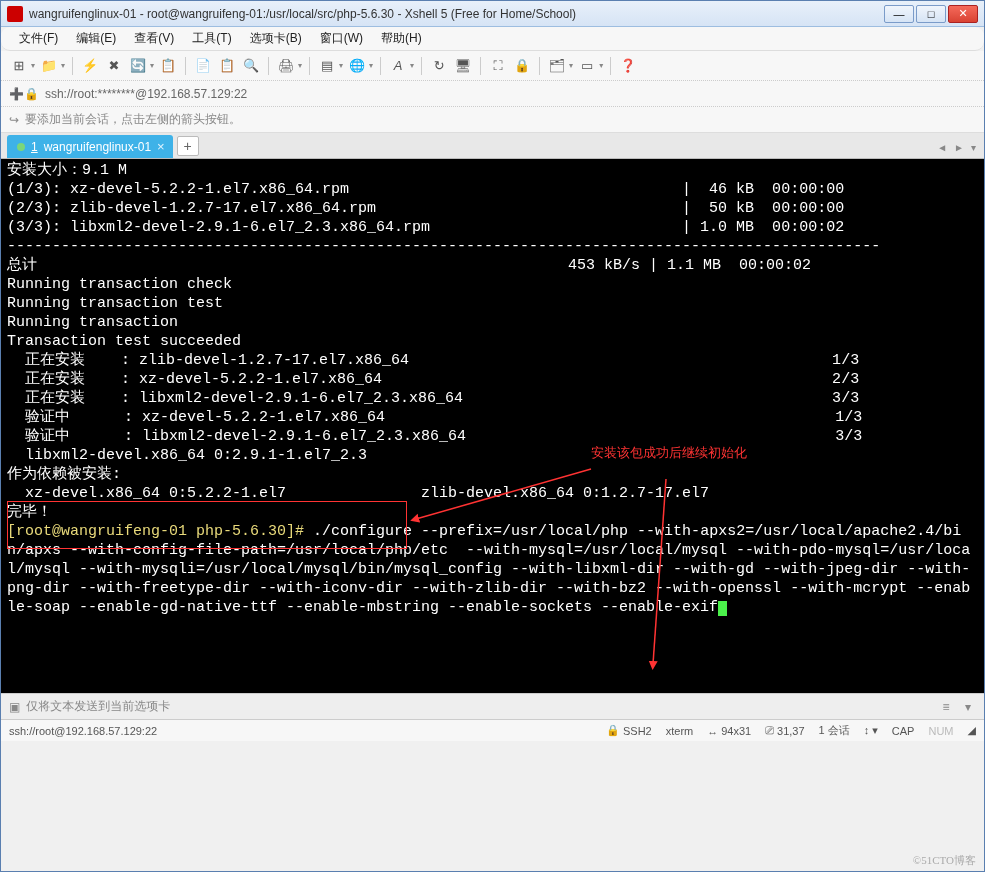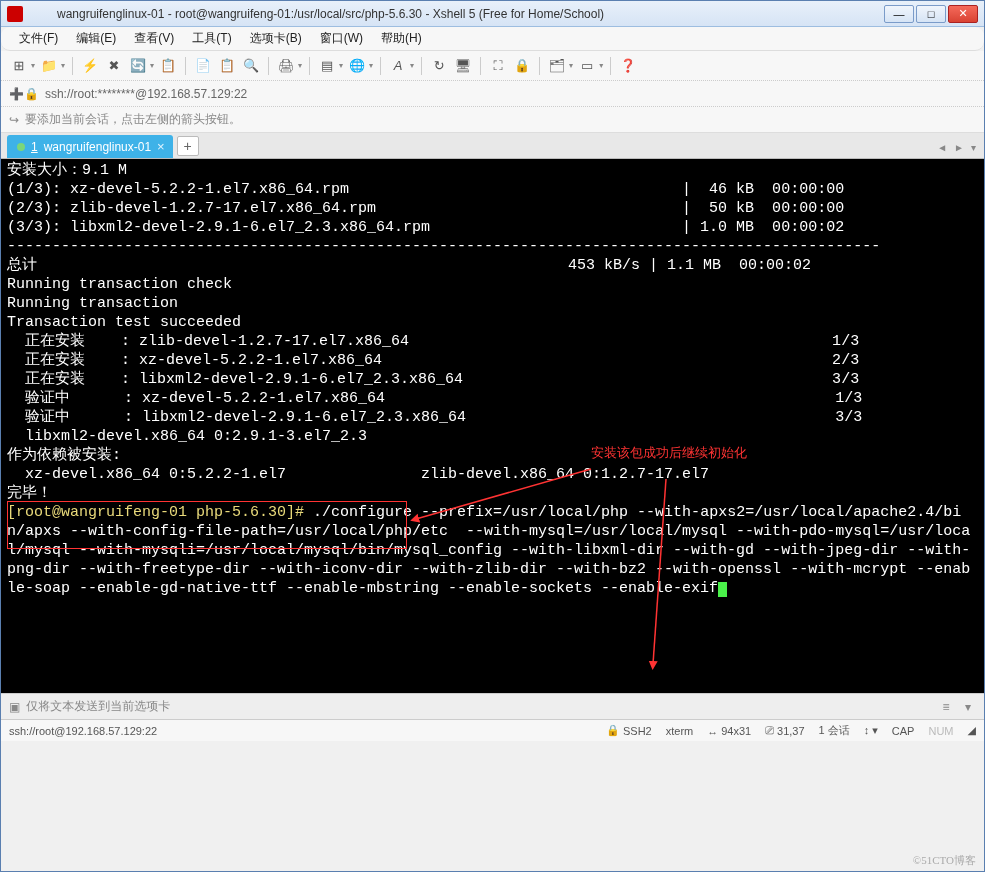--- a/index.html
+++ b/index.html
@@ -1,17 +1,17 @@
 <!DOCTYPE html>
 <html><head>
   <meta charset="utf-8">
   <style>
     * { margin: 0; padding: 0; box-sizing: border-box; }
     body { font-family: "Microsoft YaHei", Tahoma, sans-serif; font-size: 12px; background: #f0f0f0; width: 985px; height: 872px; overflow: hidden; position: relative; border: 1px solid #5a7fb0; }
-    .titlebar { background: linear-gradient(#e8f0fa,#d6e4f5); height: 26px; display: flex; align-items: center; padding: 0 6px; border-bottom: 1px solid #9dbde0; gap: 28px; }
+    .titlebar { background: linear-gradient(#e8f0fa,#d6e4f5); height: 26px; display: flex; align-items: center; padding: 0 6px; border-bottom: 1px solid #9dbde0; }
     .titlebar .tb-icon { width: 16px; height: 16px; background: #c00; border-radius: 2px; margin-right: 6px; }
     .titlebar .tb-title { flex: 1; font-size: 12px; color: #333; }
     .titlebar .win-buttons { display: flex; gap: 2px; }
     .titlebar .win-btn { width: 30px; height: 18px; border: 1px solid #7a9bc9; background: linear-gradient(#f0f5fc,#d6e4f5); border-radius: 2px; display: flex; align-items: center; justify-content: center; font-size: 11px; cursor: pointer; }
     .titlebar .win-btn.close { background: linear-gradient(#f56a5b,#d94334); color: #fff; border-color: #a22; }
     .menubar { background: #f7f7f7; height: 24px; display: flex; align-items: center; padding: 0 10px; gap: 2px; border-bottom: 1px solid #ddd; border-radius: 9px; }
     .menubar .menu-item { padding: 3px 8px; cursor: pointer; font-size: 12px; color: #222; }
     .toolbar { background: #f7f7f7; height: 30px; display: flex; align-items: center; padding: 0 8px; gap: 4px; border-bottom: 1px dotted #ccc; }
     .toolbar .tb-btn { width: 20px; height: 20px; display: flex; align-items: center; justify-content: center; cursor: pointer; border-radius: 2px; font-size: 13px; color: #555; }
     .toolbar .sep { width: 1px; height: 18px; background: #ccc; margin: 0 3px; }
@@ -139,29 +139,30 @@
 </div>
 
 <div class="terminal hide-over">
 <pre>安装大小：9.1 M</pre>
 <pre>(1/3): xz-devel-5.2.2-1.el7.x86_64.rpm                                     |  46 kB  00:00:00</pre>
 <pre>(2/3): zlib-devel-1.2.7-17.el7.x86_64.rpm                                  |  50 kB  00:00:00</pre>
 <pre>(3/3): libxml2-devel-2.9.1-6.el7_2.3.x86_64.rpm                            | 1.0 MB  00:00:02</pre>
 <pre>-------------------------------------------------------------------------------------------------</pre>
 <pre>总计                                                           453 kB/s | 1.1 MB  00:00:02</pre>
 <pre>Running transaction check</pre>
+<pre>Running transaction test</pre>
 <pre>Running transaction</pre>
 <pre>Transaction test succeeded</pre>
 <pre>  正在安装    : zlib-devel-1.2.7-17.el7.x86_64                                               1/3</pre>
 <pre>  正在安装    : xz-devel-5.2.2-1.el7.x86_64                                                  2/3</pre>
 <pre>  正在安装    : libxml2-devel-2.9.1-6.el7_2.3.x86_64                                         3/3</pre>
 <pre>  验证中      : xz-devel-5.2.2-1.el7.x86_64                                                  1/3</pre>
 <pre>  验证中      : libxml2-devel-2.9.1-6.el7_2.3.x86_64                                         3/3</pre>
 <pre></pre>
-<pre>  libxml2-devel.x86_64 0:2.9.1-3.el7_2.3</pre>
+<pre>  libxml2-devel.x86_64 0:2.9.1-1.el7_2.3</pre>
 <pre></pre>
 <pre>作为依赖被安装:</pre>
 <pre>  xz-devel.x86_64 0:5.2.2-1.el7               zlib-devel.x86_64 0:1.2.7-17.el7</pre>
 <pre></pre>
 <pre>完毕！</pre>
 <pre style="white-space:pre-wrap;word-break:break-all"><span class="yellow">[root@wangruifeng-01 php-5.6.30]# </span><span>./configure --prefix=/usr/local/php --with-apxs2=/usr/local/apache2.4/bin/apxs --with-config-file-path=/usr/local/php/etc  --with-mysql=/usr/local/mysql --with-pdo-mysql=/usr/local/mysql --with-mysqli=/usr/local/mysql/bin/mysql_config --with-libxml-dir --with-gd --with-jpeg-dir --with-png-dir --with-freetype-dir --with-iconv-dir --with-zlib-dir --with-bz2 --with-openssl --with-mcrypt --enable-soap --enable-gd-native-ttf --enable-mbstring --enable-sockets --enable-exif</span><span class="cursor-block"></span></pre>
 
   <div class="red-box" style="left:6px; top:342px; width:400px; height:48px;"></div>
 
   <div class="red-annot" style="position:absolute; left:590px; top:284px; font-family:'Microsoft YaHei'; font-size:13px;">安装该包成功后继续初始化</div>

